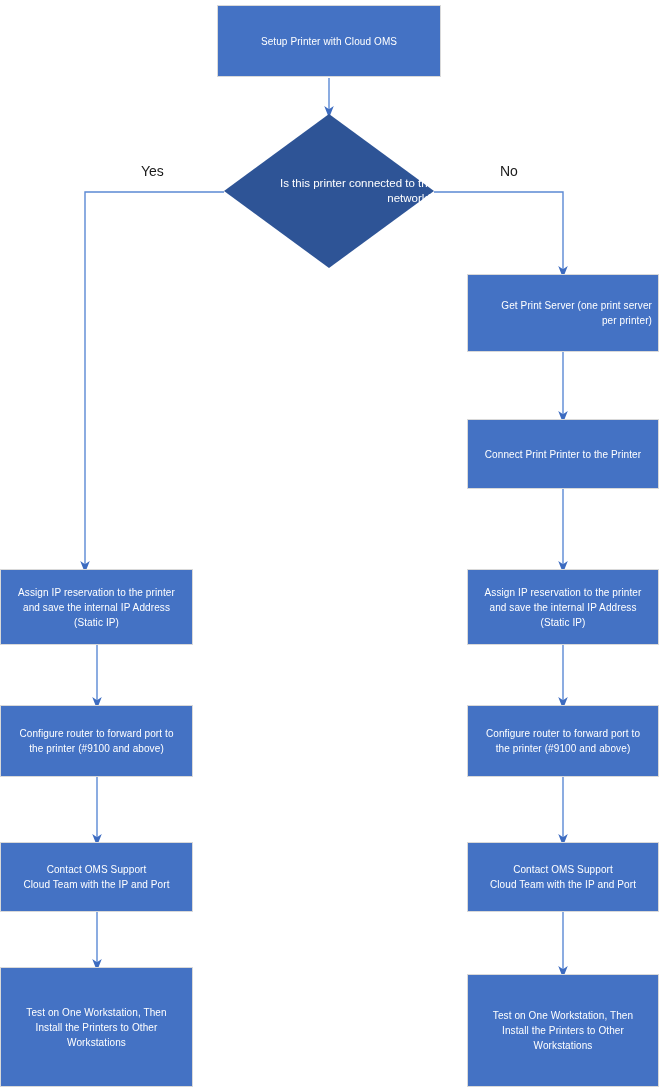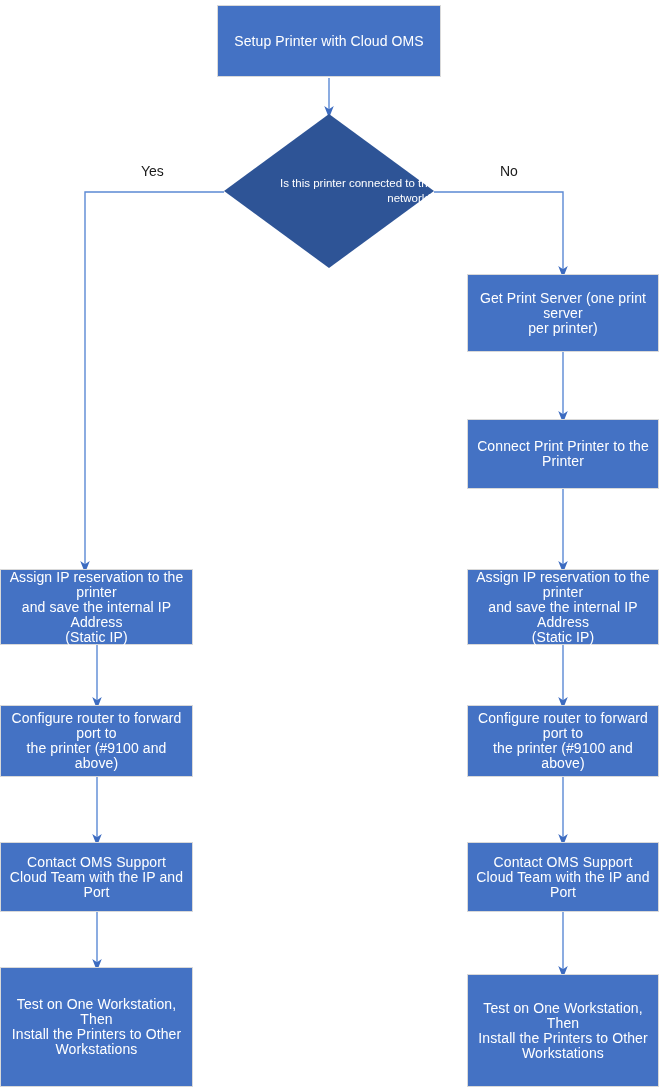--- a/index.html
+++ b/index.html
@@ -14,21 +14,21 @@
     background: #ffffff;
     font-family: "Liberation Sans", sans-serif;
     overflow: hidden;
   }
   .node {
     position: absolute;
     box-sizing: border-box;
     background: #4472C4;
     border: 1px solid #D9D9D9;
     color: #ffffff;
-    font-size: 14px;
+    font-size: 10px;
     line-height: 15px;
     text-align: center;
     display: flex;
     align-items: center;
     justify-content: center;
     padding: 2px 6px;
     letter-spacing: 0.1px;
   }
   .node-text {
     display: block;
@@ -134,21 +134,21 @@
     <span class="node-text">Contact OMS Support
 Cloud Team with the IP and Port</span>
   </div>
 
   <div class="node" style="left:0px; top:967px; width:193px; height:120px;">
     <span class="node-text">Test on One Workstation, Then
 Install the Printers to Other
 Workstations</span>
   </div>
 
-  <div class="node" style="left:467px; top:274px; width:192px; height:78px;">
+  <div class="node" style="left:467px; top:274px; width:192px; height:78px;text-align:right;">
     <span class="node-text">Get Print Server (one print server
 per printer)</span>
   </div>
 
   <div class="node" style="left:467px; top:419px; width:192px; height:70px;">
     <span class="node-text">Connect Print Printer to the Printer</span>
   </div>
 
   <div class="node" style="left:467px; top:569px; width:192px; height:76px;">
     <span class="node-text">Assign IP reservation to the printer

